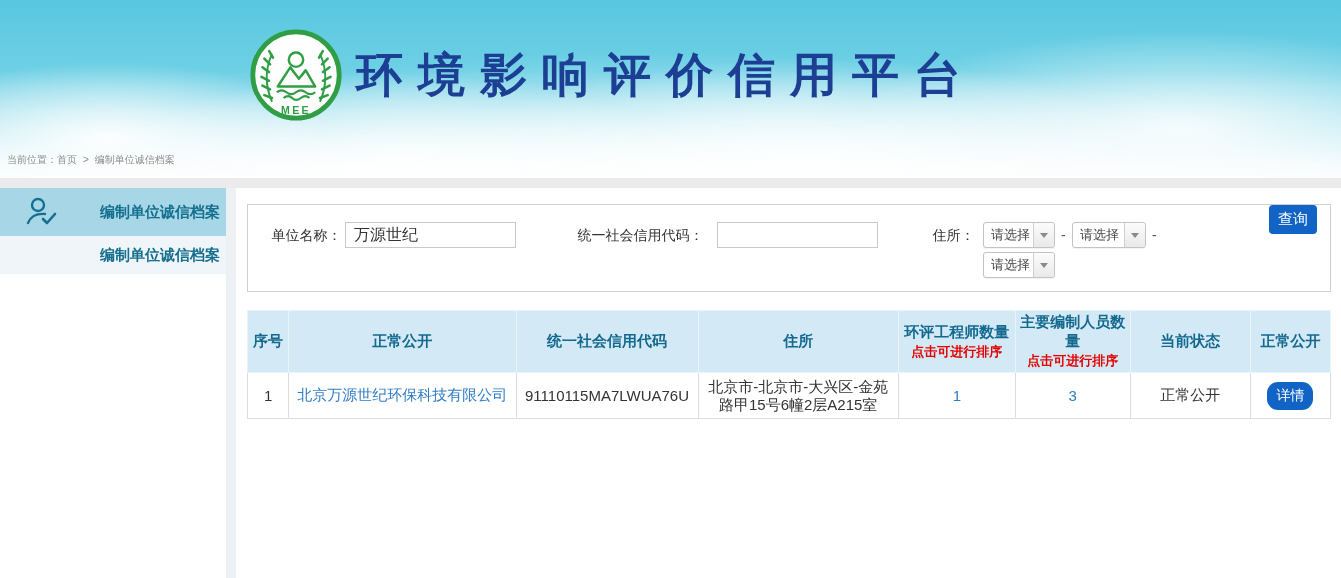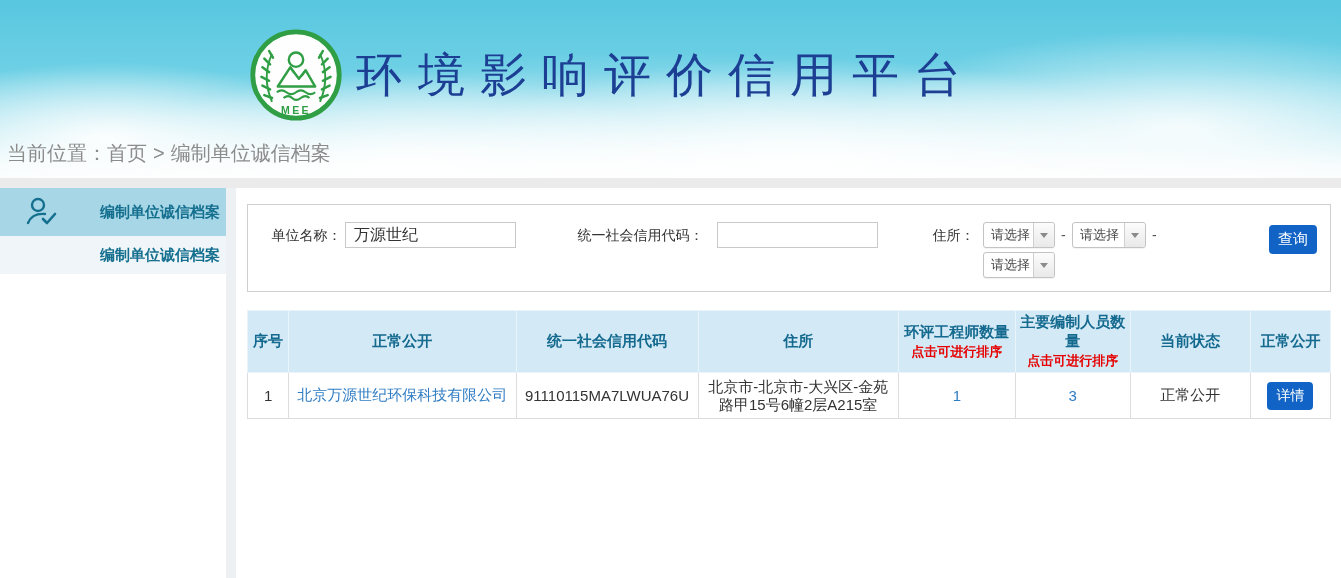--- a/index.html
+++ b/index.html
@@ -11,23 +11,23 @@
     background:
       radial-gradient(ellipse 320px 110px at 8% 78%,  rgba(255,255,255,.95), rgba(255,255,255,0) 70%),
       radial-gradient(ellipse 420px 150px at 30% 102%, rgba(255,255,255,.97), rgba(255,255,255,0) 72%),
       radial-gradient(ellipse 520px 150px at 60% 92%,  rgba(255,255,255,.9),  rgba(255,255,255,0) 70%),
       radial-gradient(ellipse 470px 140px at 88% 72%,  rgba(255,255,255,.85), rgba(255,255,255,0) 70%),
       radial-gradient(ellipse 900px 220px at 50% 128%, #ffffff, rgba(255,255,255,0) 80%),
       linear-gradient(180deg, #58c7e0 0%, #6ed0e5 40%, #b9e8f2 72%, #f2fafc 92%, #fbfdfe 100%);
   }
   .brand { position:absolute; left:248px; top:27px; height:96px; display:flex; align-items:center; }
   .logo { width:96px; height:96px; display:block; }
-  .site-title { margin-left:12px; font-size:47px; font-weight:normal; letter-spacing:15px;
+  .site-title { margin-left:12px; font-size:47px; font-weight:bold; letter-spacing:15px;
                 color:#1c3f94; white-space:nowrap; }
-  .breadcrumb { position:absolute; left:7px; bottom:11px; font-size:20px; color:#8c8c8c; }
+  .breadcrumb { position:absolute; left:7px; bottom:11px; font-size:10px; color:#8c8c8c; }
   .breadcrumb a { color:#8c8c8c; text-decoration:none; cursor:pointer; }
   .breadcrumb .sep { margin:0 6px; }
 
   
   .gray-band { width:100%; height:10px; background:#ebebeb; }
   .body-row { display:flex; width:100%; height:390px; align-items:stretch; }
   .sidebar { width:226px; flex:0 0 226px; }
   .v-divider { width:10px; flex:0 0 10px; background:#edf1f4; }
   .main { flex:1; position:relative; background:#fff; }
 
@@ -50,38 +50,38 @@
               border:1px solid #c3c3c3; border-radius:3px; background:#fff; cursor:pointer;
               box-shadow:0 1px 1px rgba(0,0,0,.05); }
   .dropdown .val { flex:1; font-size:13px; color:#444; line-height:24px; padding-left:7px;
                    white-space:nowrap; overflow:hidden; }
   .dropdown .arrow { width:21px; border-left:1px solid #cfcfcf; border-radius:0 3px 3px 0;
                      background:linear-gradient(#fcfcfc,#e9e9e9); display:flex;
                      align-items:center; justify-content:center; }
   .tri-down { width:0; height:0; border-left:4px solid transparent; border-right:4px solid transparent;
               border-top:5px solid #8a8a8a; }
   .sp-dash { position:absolute; font-size:14px; color:#555; line-height:26px; }
-  .btn-query { position:absolute; left:1021px; top:20px; width:48px; height:29px;
+  .btn-query { position:absolute; left:1021px; top:0; width:48px; height:29px;
                background:#1164c5; color:#fff; border:none; border-radius:4px;
                font-size:15px; cursor:pointer;
                font-family:"Liberation Sans","DejaVu Sans",sans-serif; }
 
   
   .result-table { position:absolute; left:11px; top:122px; width:1084px;
                   border-collapse:collapse; table-layout:fixed; }
   .result-table th { background:#d3eaf6; color:#14698e; font-size:15px; font-weight:bold;
                      height:37px; border:1px solid #e9f4fa; padding:2px 4px; text-align:center; }
   .result-table td { border:1px solid #dddddd; height:46px; font-size:15px; color:#333;
                      text-align:center; padding:2px 6px; background:#fff; }
   .sort-th { cursor:pointer; }
   .sort-hint { display:block; color:#e60000; font-size:13px; font-weight:bold; margin-top:1px; }
   .cell-link { color:#2e7cc3; text-decoration:none; cursor:pointer; }
   .addr-cell { font-size:14px; line-height:18px; }
   .btn-detail { width:46px; height:28px; background:#1164c5; color:#fff; border:none;
-                border-radius:4px; font-size:14px; cursor:pointer;
+                border-radius:11px; font-size:14px; cursor:pointer;
                 font-family:"Liberation Sans","DejaVu Sans",sans-serif; }
 </style>
 </head>
 <body>
 
 <header class="banner">
   <div class="brand">
     <svg class="logo" viewBox="0 0 100 100">
       <circle cx="50" cy="50" r="45" fill="#fdfefd" stroke="#2f9e44" stroke-width="5"></circle>
 

